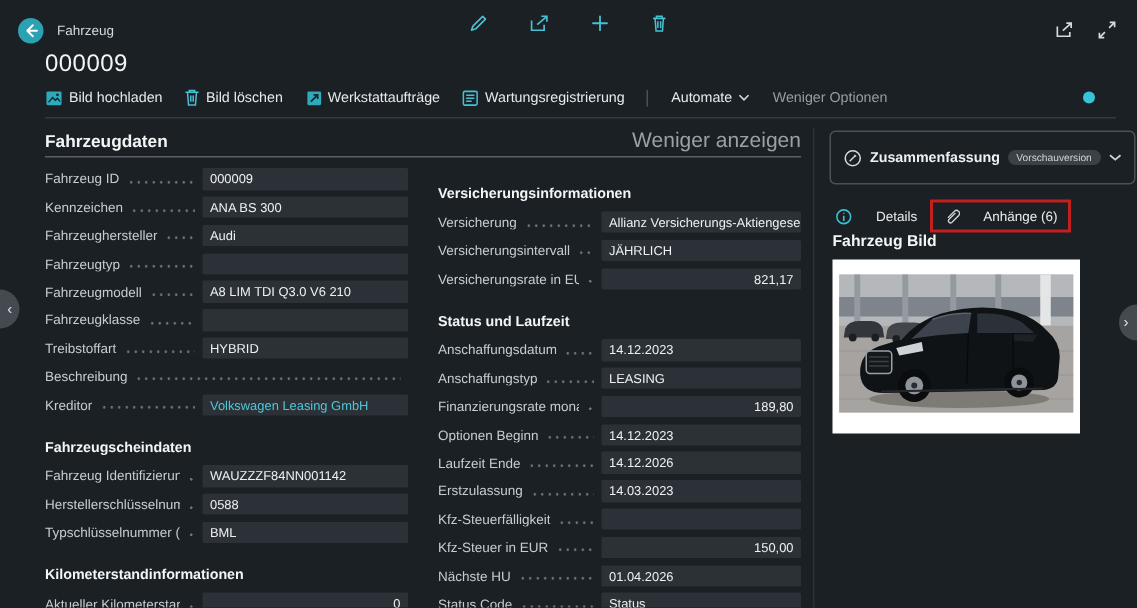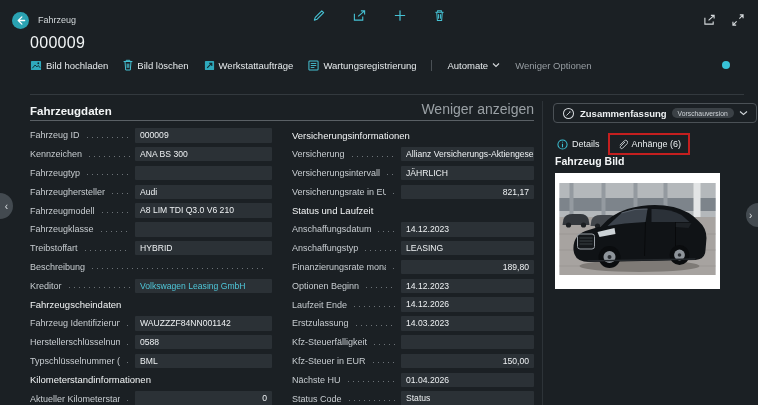--- a/index.html
+++ b/index.html
@@ -12,21 +12,21 @@
   }
   
   .topbar { height:32px; display:flex; align-items:center; padding:8px 14px 0 12px; position:relative; }
   .back-btn { width:17px; height:17px; border-radius:50%; background:#2aa2b2; border:none; display:flex; align-items:center; justify-content:center; cursor:pointer; flex:0 0 auto; }
   .crumb { font-size:9px; color:#d3d8db; margin-left:9px; }
   .tb-center { position:absolute; left:50%; top:9px; transform:translateX(-50%); display:flex; gap:27px; align-items:center; }
   .tb-right { margin-left:auto; display:flex; gap:16px; align-items:center; }
   .icon-btn { background:none; border:none; padding:0; cursor:pointer; display:flex; align-items:center; }
   .page-title { font-size:16px; font-weight:400; color:#f2f5f6; margin:2px 0 0 30px; letter-spacing:.3px; }
   
-  .actionbar { display:flex; align-items:center; gap:15px; margin:7px 14px 0 30px; padding-bottom:23px; border-bottom:1px solid #33393e; font-size:9.5px; }
+  .actionbar { display:flex; align-items:center; gap:15px; margin:7px 14px 0 30px; padding-bottom:7px; border-bottom:1px solid #33393e; font-size:9.5px; }
   .act { display:flex; align-items:center; gap:4px; background:none; border:none; color:#e6eaec; font-size:9.5px; font-family:inherit; cursor:pointer; white-space:nowrap; }
   .vsep { width:1px; height:11px; background:#4a5055; }
   .muted { color:#979da2; }
   .save-dot { width:8px; height:8px; border-radius:50%; background:#38c3d8; margin-left:auto; margin-right:14px; }
   
   .content { display:flex; padding:6px 12px 0 30px; gap:0; height:330px; }
   .main { width:512px; flex:0 0 auto; padding-right:8px; }
   .sec-head { display:flex; align-items:flex-end; justify-content:space-between; border-bottom:1px solid #5a6065; padding-bottom:3px; }
   .sec-head h2 { font-size:11.5px; font-weight:700; color:#f3f5f6; }
   .show-less { font-size:14px; color:#9aa0a5; text-decoration:none; cursor:pointer; }
@@ -34,29 +34,29 @@
   .col { flex:1 1 0; min-width:0; }
   .frow { display:flex; align-items:center; height:18.8px; }
   .flabel { font-size:9px; color:#c7ccd0; white-space:nowrap; flex:0 1 auto; overflow:hidden; }
   .leader { flex:1 1 6px; min-width:5px; height:3px; margin:0 5px; align-self:center; margin-top:4px;
             background-image:radial-gradient(circle,#6d7378 0.8px,transparent 1px);
             background-size:5px 3px; background-repeat:repeat-x; }
   .fvalue { flex:0 0 auto; width:137px; height:14.5px; line-height:14.5px; background:#2b3136; font-size:8.6px; color:#eef1f3; padding:0 5px; white-space:nowrap; overflow:hidden; border-radius:1px; }
   .col-mid .fvalue { width:133px; }
   .fvalue.right { text-align:right; }
   .fvalue.link { color:#4fc7d9; }
-  .subhead { font-size:9.5px; font-weight:400; color:#f3f5f6; height:18.8px; display:flex; align-items:center; }
+  .subhead { font-size:9.5px; font-weight:700; color:#f3f5f6; height:18.8px; display:flex; align-items:center;margin-top:10px; }
   
   .side { flex:1 1 auto; border-left:1px solid #2d3338; padding:2px 2px 0 10px; }
-  .sum-card { display:flex; align-items:center; gap:5px; border:1px solid #4b5156; border-radius:4px; height:20px; padding:0 8px; cursor:pointer; }
+  .sum-card { display:flex; align-items:center; gap:5px; border:1px solid #4b5156; border-radius:4px; height:36px; padding:0 8px; cursor:pointer; }
   .sum-title { font-size:9.5px; font-weight:700; color:#eef1f3; white-space:nowrap; }
   .badge { background:#3b4146; border-radius:8px; font-size:6.8px; color:#cfd4d8; padding:1.5px 6px; white-space:nowrap; }
   .sum-chev { margin-left:auto; color:#cfd4d8; }
   .tabs { display:flex; align-items:center; gap:6px; margin:10px 0 0 2px; }
-  .tab { display:flex; align-items:center; gap:4px; background:none; border:none; color:#e9edef; font-size:9px; font-family:inherit; cursor:pointer; padding:2px 2px;justify-content:flex-end; }
+  .tab { display:flex; align-items:center; gap:16px; background:none; border:none; color:#e9edef; font-size:9px; font-family:inherit; cursor:pointer; padding:2px 2px;justify-content:flex-end; }
   .tab-highlight { border:2.5px solid #c41f1f; padding:3px 7px; }
   .img-title { font-size:10.5px; font-weight:700; color:#f3f5f6; margin:0 0 6px 2px; }
   .photo { width:165px; height:116px; background:#ffffff; padding:3px 2px; margin-left:2px; cursor:pointer; }
   .photo svg { display:block; width:100%; height:100%; }
   
   .edge-left { position:absolute; left:0; top:193px; width:13px; height:26px; background:#434a50; border-radius:0 14px 14px 0; color:#dde1e4; font-size:10px; display:flex; align-items:center; justify-content:center; cursor:pointer; }
   .edge-right { position:absolute; right:-12px; top:203px; width:24px; height:24px; background:#434a50; border-radius:50%; color:#dde1e4; font-size:10px; display:flex; align-items:center; padding-left:3px; cursor:pointer; }
   svg.ic { display:block; }
 </style>
 </head>
@@ -166,28 +166,28 @@
             <span class="flabel">Fahrzeug ID</span>
             <span class="leader"></span>
             <span class="fvalue">000009</span>
           </div>
           <div class="frow">
             <span class="flabel">Kennzeichen</span>
             <span class="leader"></span>
             <span class="fvalue">ANA BS 300</span>
           </div>
           <div class="frow">
+            <span class="flabel">Fahrzeughersteller</span>
+            <span class="leader"></span>
+            <span class="fvalue">Audi</span>
+          </div>
+          <div class="frow">
             <span class="flabel">Fahrzeugtyp</span>
             <span class="leader"></span>
             <span class="fvalue"></span>
-          </div>
-          <div class="frow">
-            <span class="flabel">Fahrzeughersteller</span>
-            <span class="leader"></span>
-            <span class="fvalue">Audi</span>
           </div>
           <div class="frow">
             <span class="flabel">Fahrzeugmodell</span>
             <span class="leader"></span>
             <span class="fvalue">A8 LIM TDI Q3.0 V6 210</span>
           </div>
           <div class="frow">
             <span class="flabel">Fahrzeugklasse</span>
             <span class="leader"></span>
             <span class="fvalue"></span>

